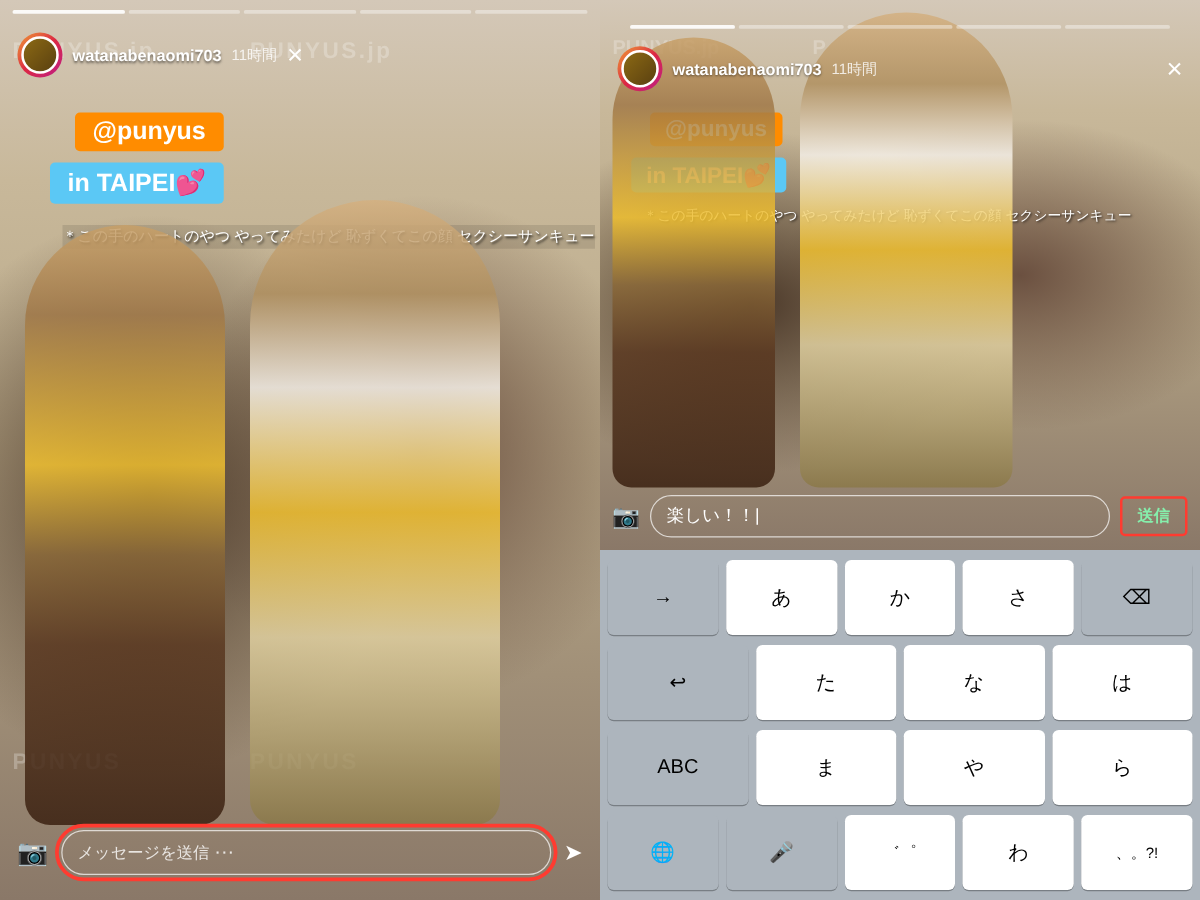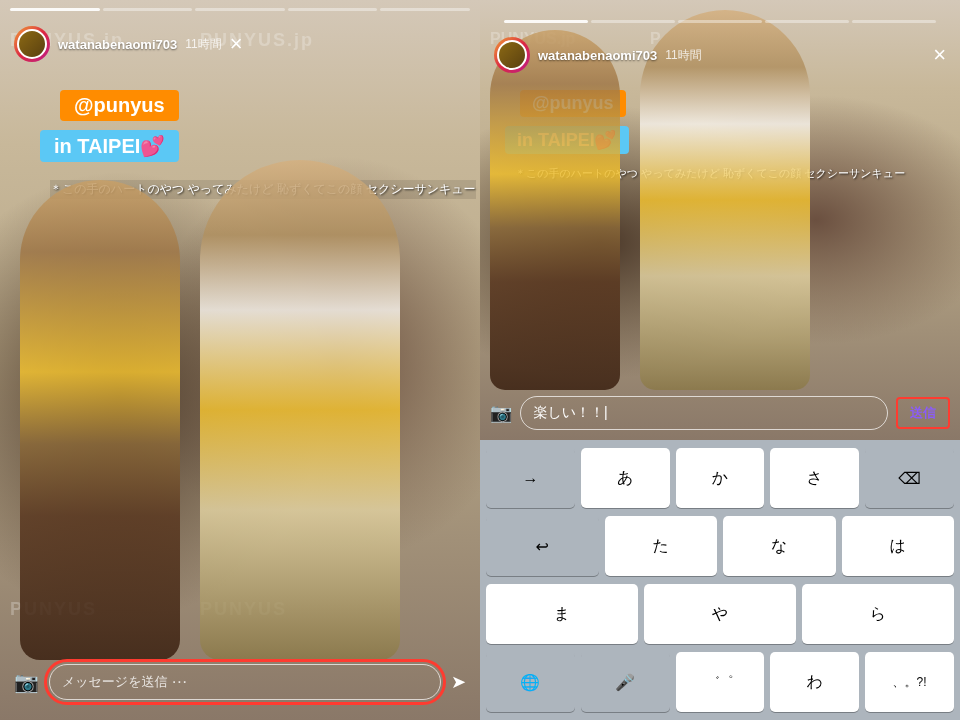--- a/index.html
+++ b/index.html
@@ -339,21 +339,21 @@
     }
 
     .reply-text {
       color: white;
       font-size: 14px;
     }
 
     .send-btn {
       background: transparent;
       border: 2px solid #ff3b30;
-      color: #8b5cf6;
+      color: #86efac;
       font-size: 13px;
       font-weight: bold;
       padding: 5px 12px;
       border-radius: 4px;
       cursor: pointer;
       background: transparent;
     }
 
     
     .keyboard-area {
@@ -495,20 +495,21 @@
     </div>
 
     <div class="keyboard-row">
       <div class="key dark">↩</div>
       <div class="key">た</div>
       <div class="key">な</div>
       <div class="key">は</div>
     </div>
 
     <div class="keyboard-row">
+      <div class="key dark">ABC</div>
       <div class="key">ま</div>
       <div class="key">や</div>
       <div class="key">ら</div>
     </div>
 
     <div class="keyboard-row">
       <div class="key dark">🌐</div>
       <div class="key dark">🎤</div>
       <div class="key" style="font-size:13px;">゛゜</div>
       <div class="key">わ</div>

